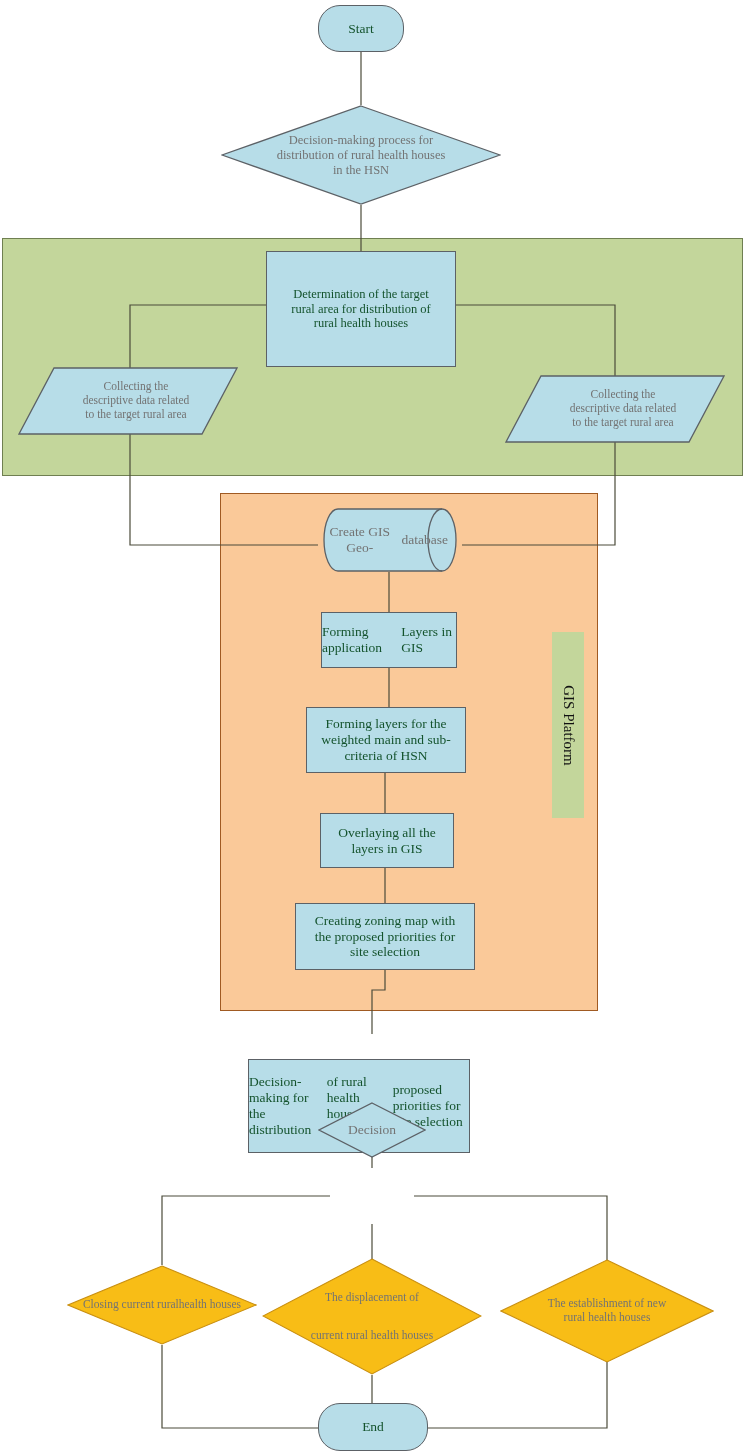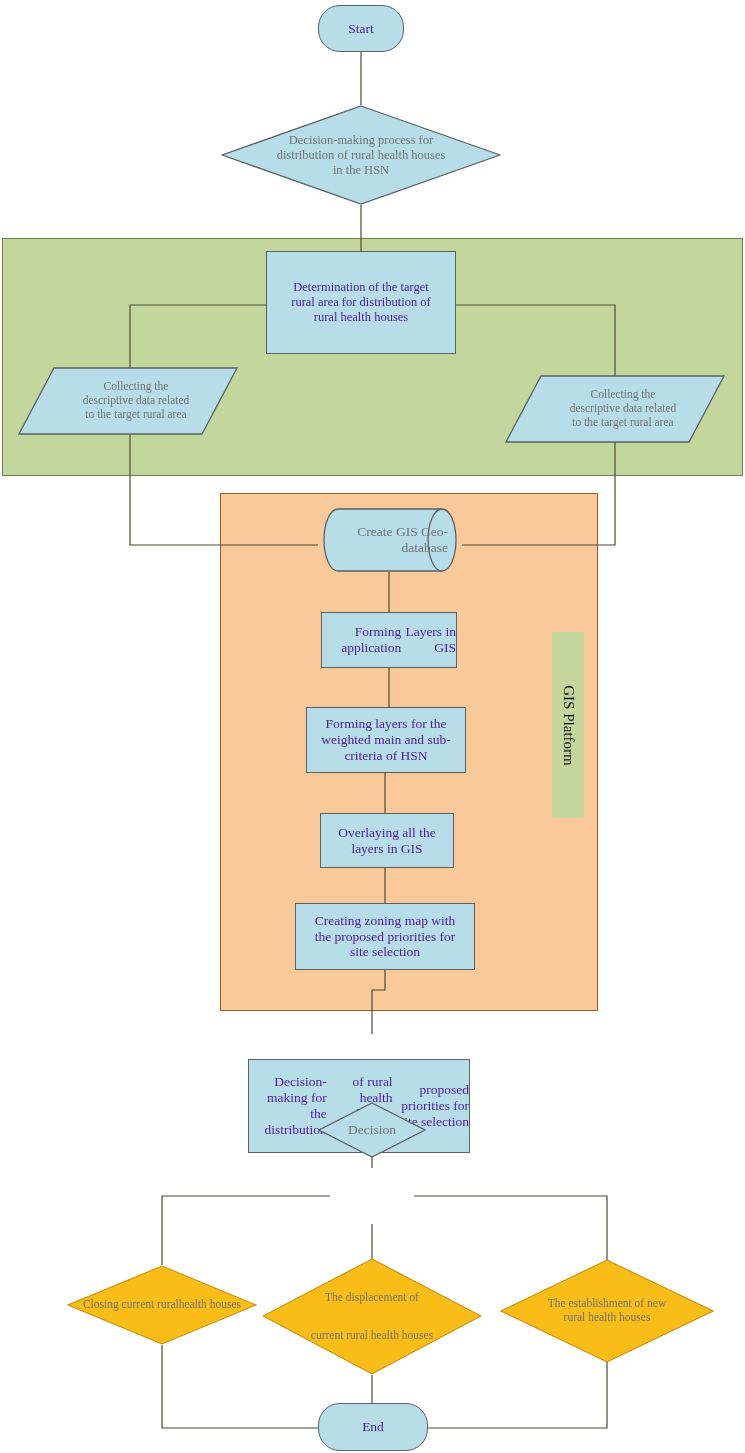--- a/index.html
+++ b/index.html
@@ -45,22 +45,22 @@
     stroke-width: 1.2;
     fill: none;
   }
   
   .node {
     position: absolute;
     box-sizing: border-box;
     display: flex;
     align-items: center;
     justify-content: center;
-    text-align: right;
-    color: #4c1d95;
+    text-align: left;
+    color: #14532d;
     line-height: 1.18;
   }
   .rect {
     background: #b7dde8;
     border: 1.3px solid #5c6166;
   }
   .terminator {
     background: #b7dde8;
     border: 1.3px solid #5c6166;
     border-radius: 22px;
@@ -152,21 +152,21 @@
     <svg class="shape-svg" width="280" height="100" viewBox="0 0 280 100">
       <polygon points="140,1 279,50 140,99 1,50" fill="#b7dde8" stroke="#5c6166" stroke-width="1.3"></polygon>
     </svg>
     <div class="shape-label fs12" style="flex-direction:column;">
       <div>Decision-making process for</div>
       <div>distribution of rural health houses</div>
       <div>in the HSN</div>
     </div>
   </div>
 
-  <div class="node rect fs12" style="left:266px; top:251px; width:190px; height:103px; flex-direction:column;">
+  <div class="node rect fs12" style="left:266px; top:251px; width:190px; height:116px; flex-direction:column;">
     <div>Determination of the target</div>
     <div>rural area for distribution of</div>
     <div>rural health houses</div>
   </div>
 
   <div class="para-wrap" style="left:18px; top:367px; width:220px; height:68px;">
     <svg class="shape-svg" width="220" height="68" viewBox="0 0 220 68">
       <polygon points="36,1 219,1 184,67 1,67" fill="#b7dde8" stroke="#5c6166" stroke-width="1.3"></polygon>
     </svg>
     <div class="shape-label fs11" style="flex-direction:column; padding-left:16px;">
@@ -189,21 +189,21 @@
 
   <div class="vlabel" style="left:552px; top:632px; width:32px; height:186px;">
     <span>GIS Platform</span>
   </div>
 
   <div class="cyl-wrap" style="left:318px; top:508px; width:144px; height:64px;">
     <svg class="shape-svg" width="144" height="64" viewBox="0 0 144 64">
       <path d="M 20 1 L 124 1 A 14 31 0 0 1 124 63 L 20 63 A 14 31 0 0 1 20 1 Z" fill="#b7dde8" stroke="#5c6166" stroke-width="1.3"></path>
       <path d="M 124 1 A 14 31 0 0 0 124 63" fill="none" stroke="#5c6166" stroke-width="1.3"></path>
     </svg>
-    <div class="shape-label fs13" style="flex-direction:column; padding-right:14px;align-items:flex-end;">
+    <div class="shape-label fs13" style="flex-direction:row; padding-right:14px;">
       <div>Create GIS Geo-</div>
       <div>database</div>
     </div>
   </div>
 
   <div class="node rect fs13" style="left:321px; top:612px; width:136px; height:56px; ">
     <div>Forming application</div>
     <div>Layers in GIS</div>
   </div>
 

